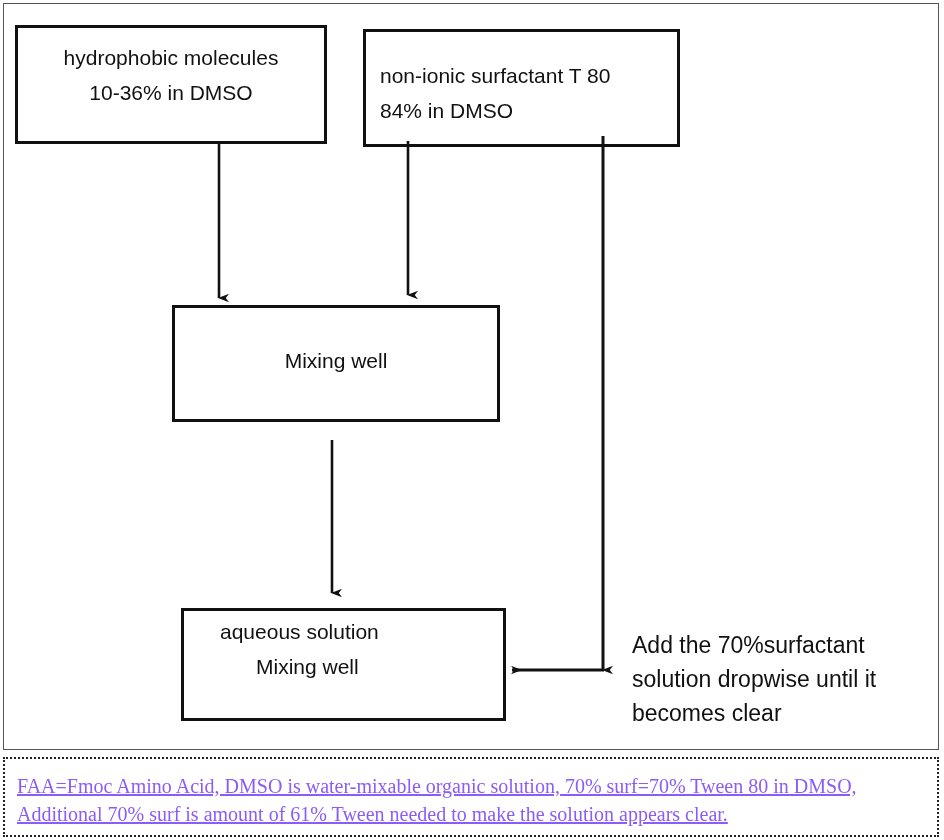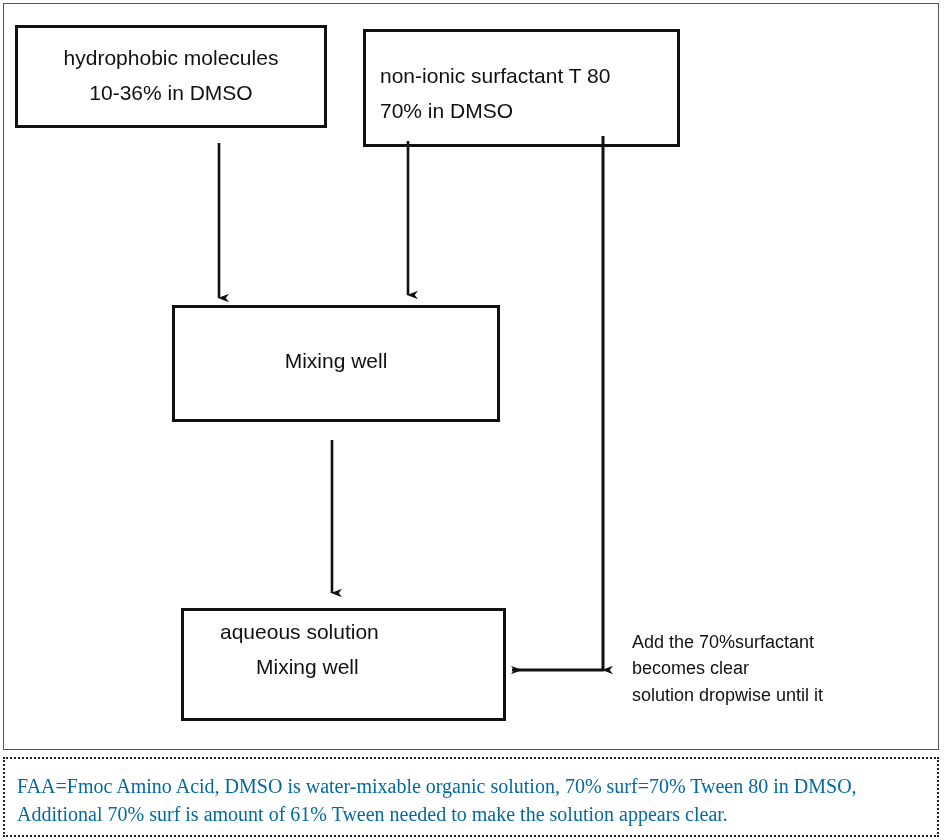--- a/index.html
+++ b/index.html
@@ -37,21 +37,21 @@
     color: #111111;
     font-family: "Liberation Sans", sans-serif;
     font-size: 21px;
     line-height: 1.65;
   }
   .flow-box .line {
     display: block;
     white-space: pre;
   }
   #box-hydrophobic {
-    left: 15px; top: 25px; width: 312px; height: 103px;
+    left: 15px; top: 25px; width: 312px; height: 119px;
     text-align: center;
     padding-top: 13px;
   }
   #box-surfactant {
     left: 363px; top: 29px; width: 317px; height: 118px;
     text-align: left;
     padding-left: 14px;
     padding-top: 27px;
   }
   #box-mixing-well {
@@ -68,21 +68,21 @@
   #box-aqueous .line-2 { padding-left: 72px; }
 
   
   #annotation-add-surfactant {
     position: absolute;
     left: 632px;
     top: 629px;
     width: 250px;
     color: #111111;
     font-family: "Liberation Sans", sans-serif;
-    font-size: 18px;
+    font-size: 23px;
     line-height: 1.47;
     font-weight: 500;
   }
   #annotation-add-surfactant .line { display: block; white-space: pre; }
 
   
   #arrow-layer {
     position: absolute;
     left: 0; top: 0;
     width: 944px;
@@ -100,54 +100,55 @@
     box-sizing: border-box;
     border: 2px dotted #222222;
     background: #ffffff;
     padding: 13px 10px 0 12px;
   }
   #caption-box .cap-line {
     display: block;
     font-family: "Liberation Serif", serif;
     font-size: 20px;
     line-height: 1.42;
-    color: #0369a1;
+    color: #8b5cf6;
     white-space: pre;
+    text-decoration: underline;
   }
 </style>
 </head>
 <body>
 
 <div id="canvas">
 
   <div id="diagram-frame"></div>
 
   <div class="flow-box" id="box-hydrophobic">
     <span class="line line-1">hydrophobic molecules</span>
     <span class="line line-2">10-36% in DMSO</span>
   </div>
 
   <div class="flow-box" id="box-surfactant">
     <span class="line line-1">non-ionic surfactant T 80</span>
-    <span class="line line-2">70% in DMSO</span>
+    <span class="line line-2">84% in DMSO</span>
   </div>
 
   <div class="flow-box" id="box-mixing-well">
     <span class="line line-1">Mixing well</span>
   </div>
 
   <div class="flow-box" id="box-aqueous">
     <span class="line line-1">aqueous solution</span>
     <span class="line line-2">Mixing well</span>
   </div>
 
   <div id="annotation-add-surfactant">
     <span class="line">Add the 70%surfactant</span>
+    <span class="line">solution dropwise until it</span>
     <span class="line">becomes clear</span>
-    <span class="line">solution dropwise until it</span>
   </div>
 
   <svg id="arrow-layer" viewBox="0 0 944 750" width="944" height="750">
     <defs>
       <marker id="arrowhead-down" markerWidth="9" markerHeight="11" refX="4.5" refY="10" orient="auto" markerUnits="userSpaceOnUse">
         <path d="M0.3,0 L4.5,11 L8.7,0 L4.5,3.2 Z" fill="#111111"></path>
       </marker>
       <marker id="arrowhead-left" markerWidth="11" markerHeight="9" refX="10" refY="4.5" orient="auto" markerUnits="userSpaceOnUse">
         <path d="M11,0.3 L0,4.5 L11,8.7 L7.8,4.5 Z" fill="#111111"></path>
       </marker>

